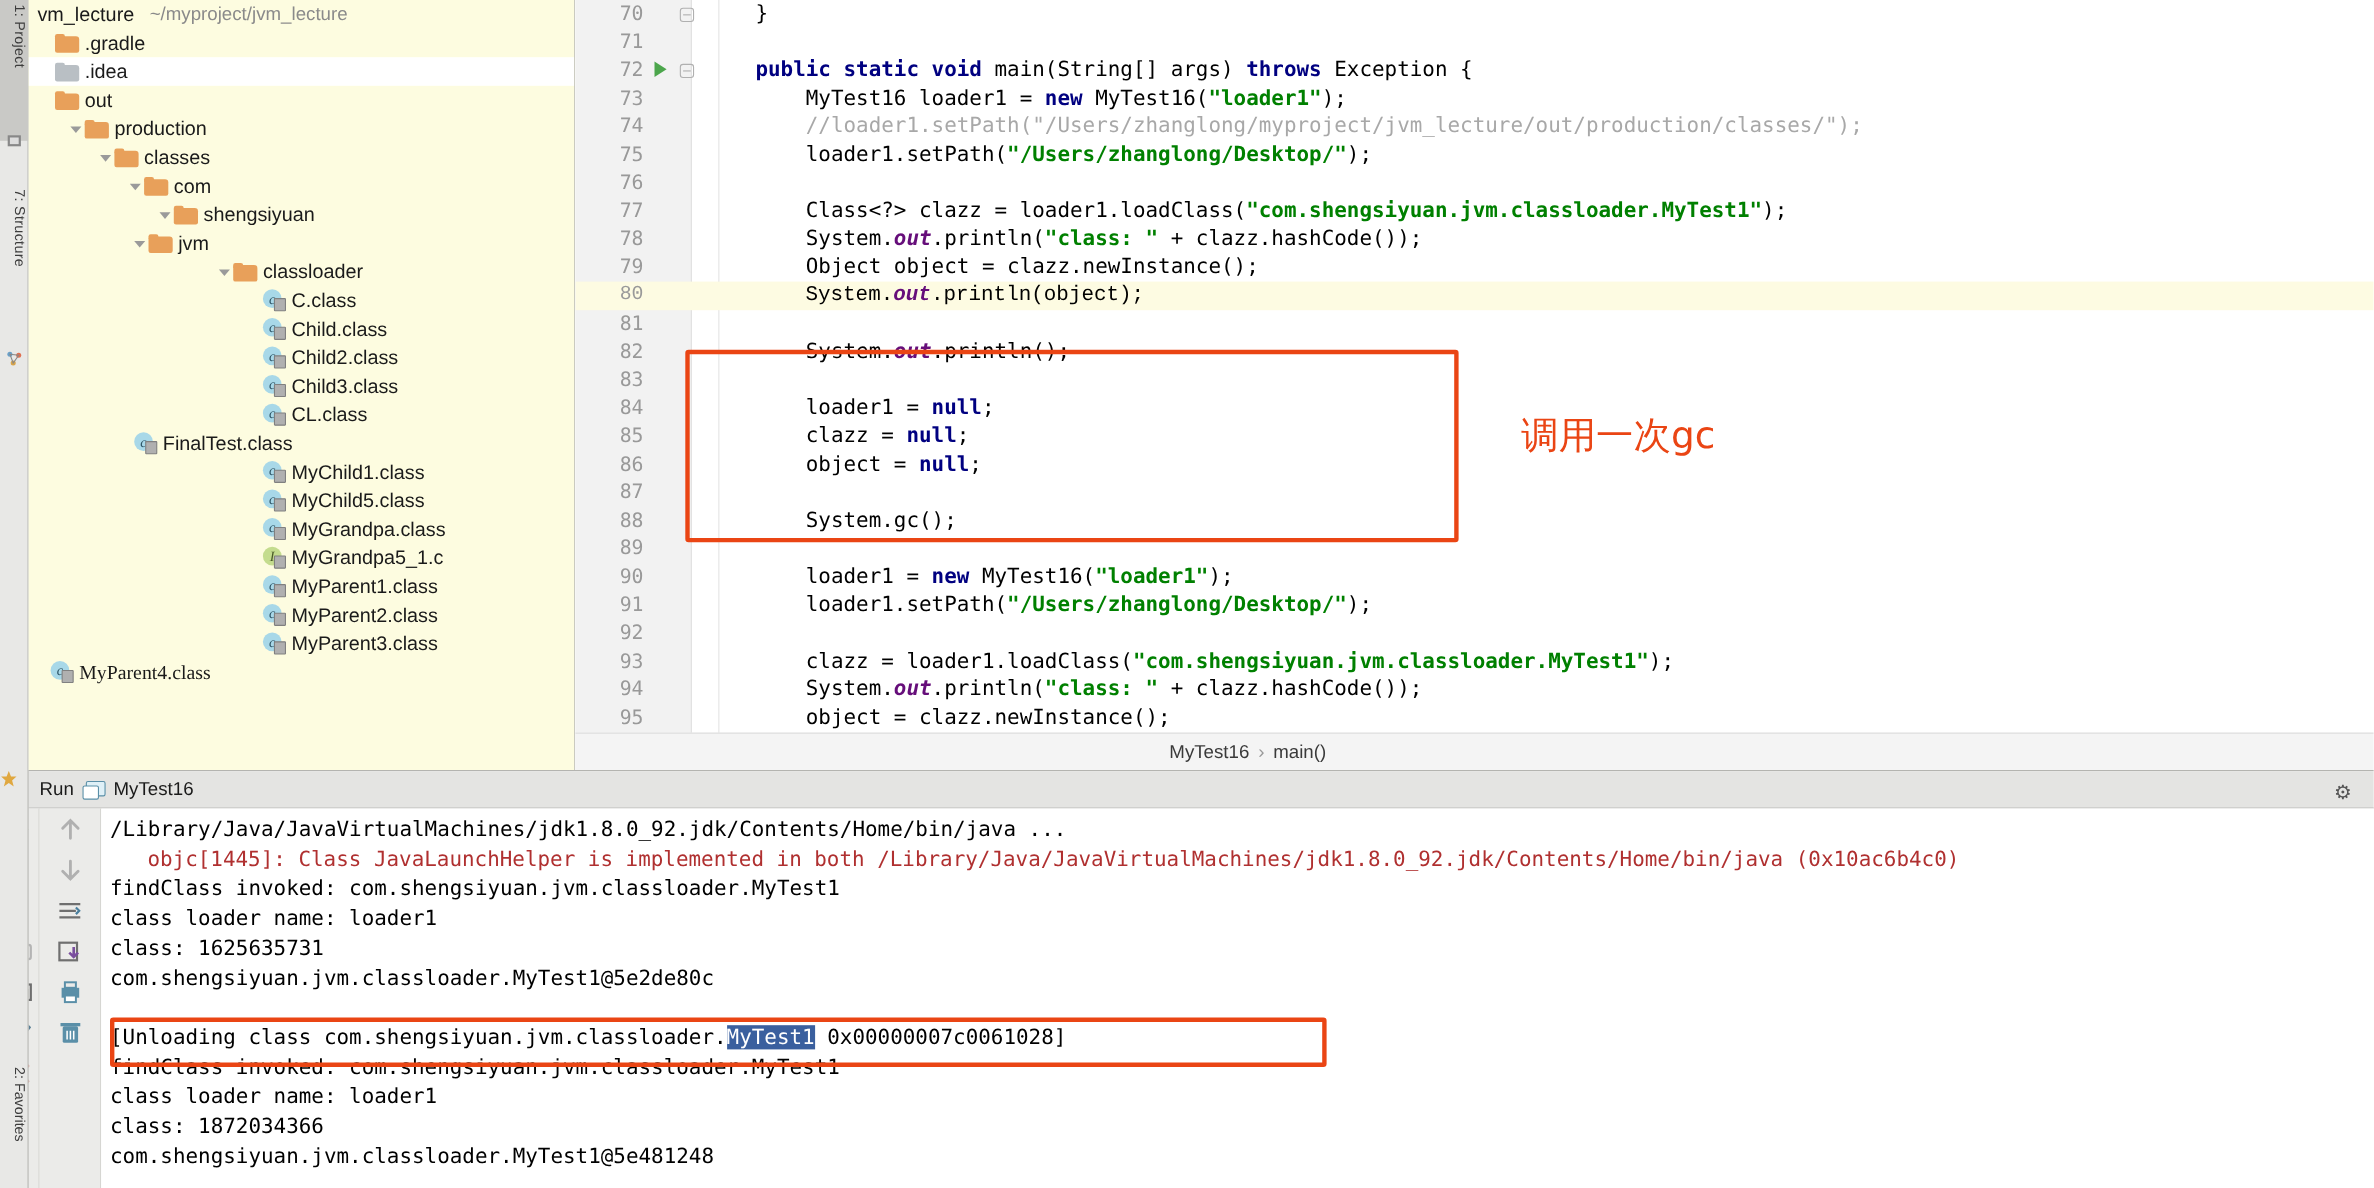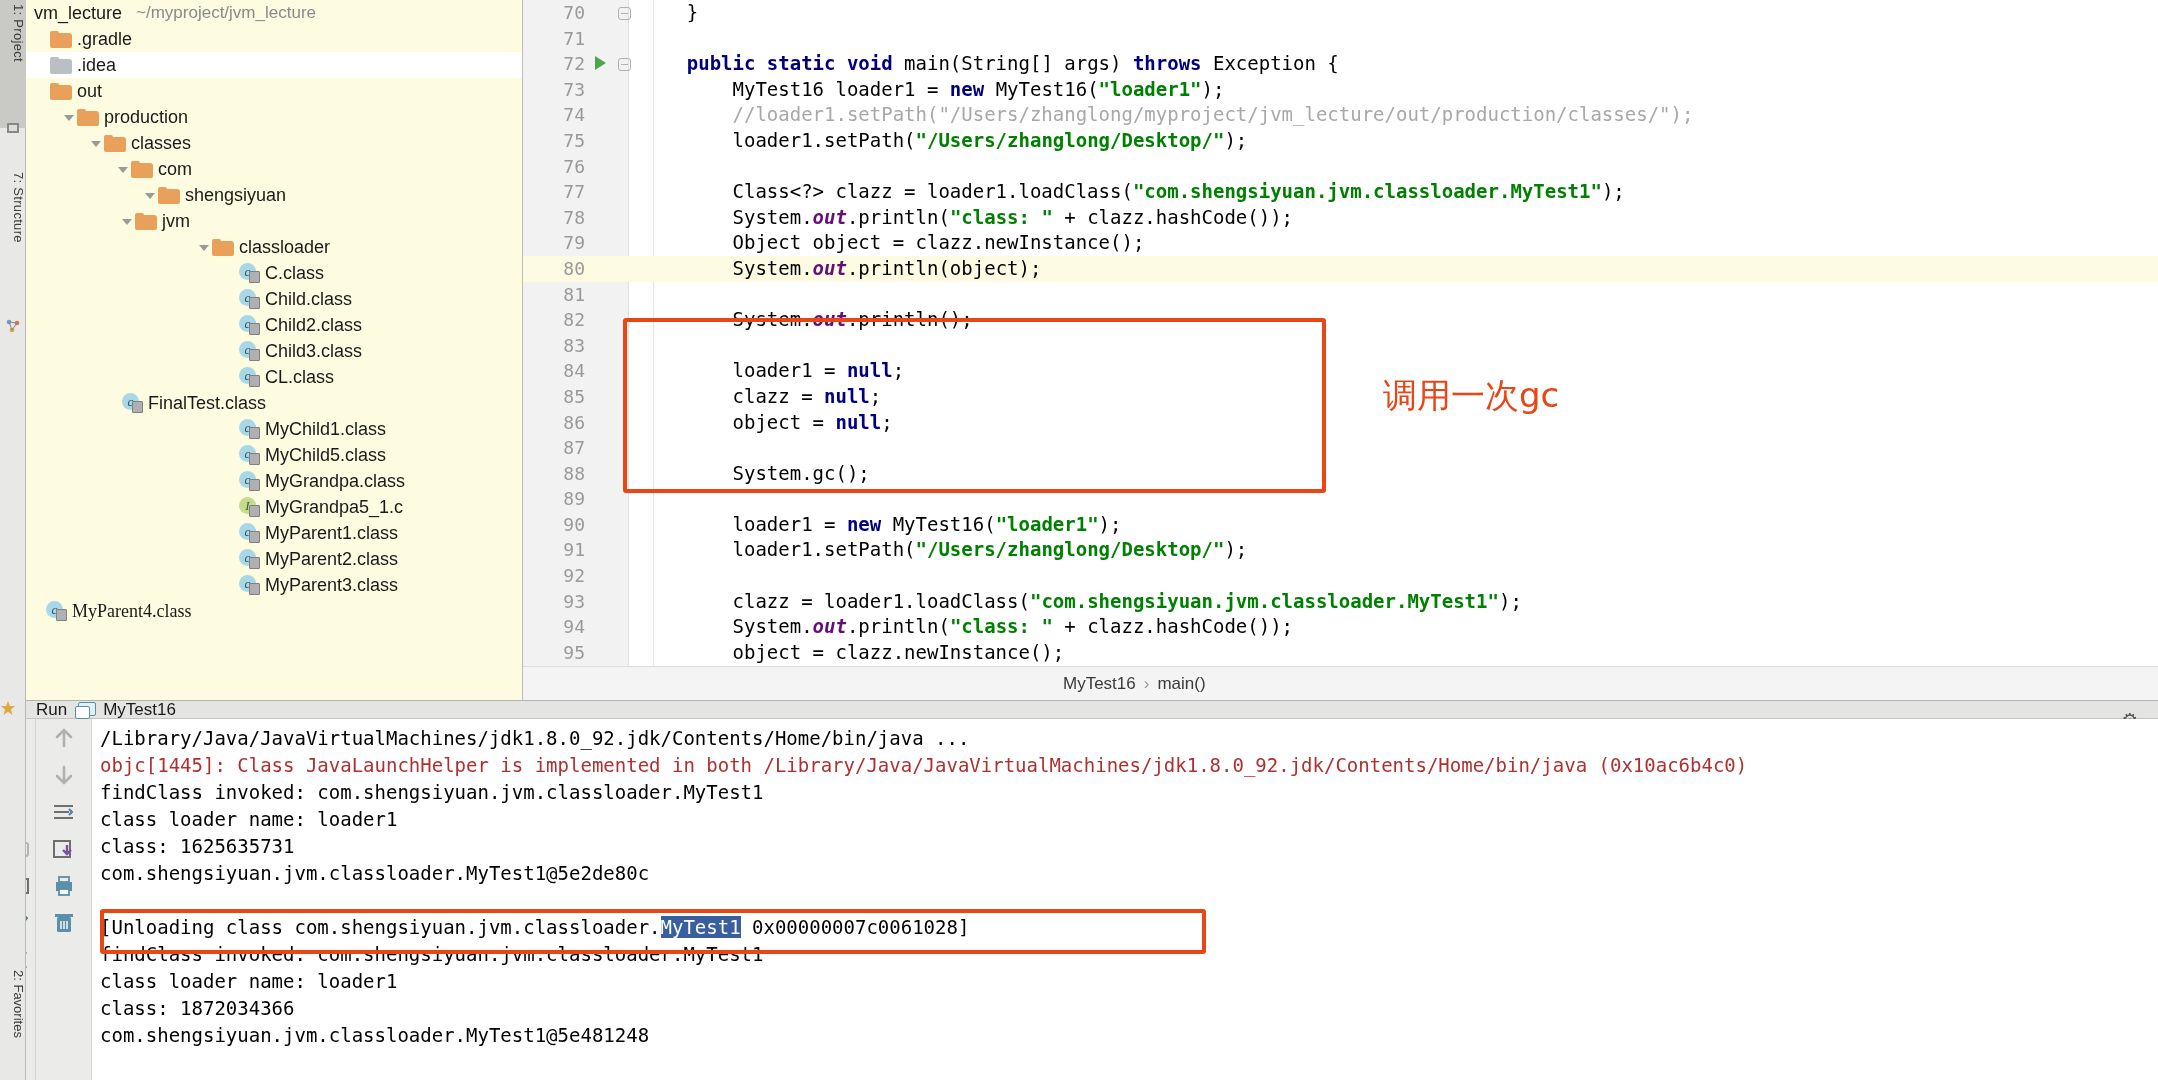--- a/index.html
+++ b/index.html
@@ -49,21 +49,21 @@
   .tree-label { font-size:18px; }
   .tree-sub { font-size:17px; color:#8a8a8a; margin-left:14px; }
 
   
   .editor { flex:1; position:relative; background:#ffffff; overflow:hidden; }
   .gutter-wrap { position:absolute; left:0; top:0; bottom:0; width:106px; background:#f2f2f2;
                  border-right:1px solid #e0e0e0; }
   .code-area { position:absolute; left:0; right:0; top:0; bottom:0;
                font-family:"DejaVu Sans Mono", monospace; font-size:19px; }
   .cline { position:relative; height:25.6px; line-height:25.6px; white-space:pre; }
-  .cline.hl { background:#fdfbe2; }
+  .cline.hl { background:#fdfbe2;font-family:Liberation Mono, monospace; }
   .ln { position:absolute; left:0; width:62px; text-align:right; color:#999999; font-size:18px; }
   .runmark { position:absolute; left:72px; top:5px; width:0; height:0;
              border-left:11px solid #4ca64c; border-top:7px solid transparent;
              border-bottom:7px solid transparent; }
   .foldmark { position:absolute; left:95px; top:7px; width:13px; height:13px;
               border:1.5px solid #b0b0b0; border-radius:3px; }
   .foldmark::after { content:""; position:absolute; left:2px; top:4.5px; width:7px; height:1.5px;
               background:#b0b0b0; }
   .ctext { position:absolute; left:118px; }
   .indent-line { position:absolute; left:130px; top:0; bottom:0; width:1px; background:#e4e4e4; }
@@ -81,41 +81,41 @@
                 font-size:17px; color:#3a3a3a; gap:8px; }
   .bc-sep { color:#9a9a9a; }
 
   
   .redbox { position:absolute; border:4px solid #ea4514; border-radius:3px; pointer-events:none; }
   .cn-note { position:absolute; color:#ea4514; font-size:34px;
              font-family:"DejaVu Sans", sans-serif; white-space:nowrap; }
 
   
   .run-panel { flex:1; display:flex; flex-direction:column; border-top:1px solid #b4b4b0; }
-  .run-header { height:18px; background:#e4e4e2; border-bottom:1px solid #c4c4c0;
+  .run-header { height:34px; background:#e4e4e2; border-bottom:1px solid #c4c4c0;
                 display:flex; align-items:center; padding-left:36px; gap:8px;
                 font-size:17px; color:#1a1a1a; position:relative; }
   .run-tab-icon { width:20px; height:16px; position:relative; }
   .run-tab-icon::before { content:""; position:absolute; left:3px; top:0; width:16px; height:12px;
       border:1.6px solid #5a8fa8; background:#dff0f7; border-radius:2px; }
   .run-tab-icon::after { content:""; position:absolute; left:0; top:4px; width:13px; height:11px;
       border:1.6px solid #5a8fa8; background:#ffffff; border-radius:2px; }
   .gear { position:absolute; right:20px; top:8px; font-size:18px; color:#555; }
 
   .run-body { flex:1; display:flex; position:relative; }
   .runbar { width:36px; flex:0 0 36px; background:#ebebe9; border-right:1px solid #d4d4d0;
             display:flex; flex-direction:column; align-items:center; padding-top:6px; gap:11px; }
   .runbar2 { width:56px; flex:0 0 56px; background:#ebebe9; border-right:1px solid #d4d4d0;
             display:flex; flex-direction:column; align-items:center; padding-top:6px; gap:11px; }
   .rb { width:26px; height:26px; position:relative; }
 
   .console { flex:1; background:#ffffff; position:relative; overflow:hidden;
              font-family:"DejaVu Sans Mono", monospace; font-size:19px; padding:6px 0 0 8px; }
   .oline { height:27px; line-height:27px; white-space:pre; color:#000000; }
-  .oline.err { color:#b03030; }
+  .oline.err { color:#b03030;margin-left:34px; }
   .sel { background:#3a5f9e; color:#ffffff; }
 
   
   .bl-strip { position:absolute; left:0; bottom:0; width:26px; top:700px;
               background:#e8e8e6; border-right:1px solid #b8b8b4; z-index:5; }
   .bl-strip .vtab { position:absolute; left:0; width:26px;
                   writing-mode:vertical-rl; font-size:13px; color:#3c3c3c;
                   white-space:nowrap; }
 </style>
 </head>

